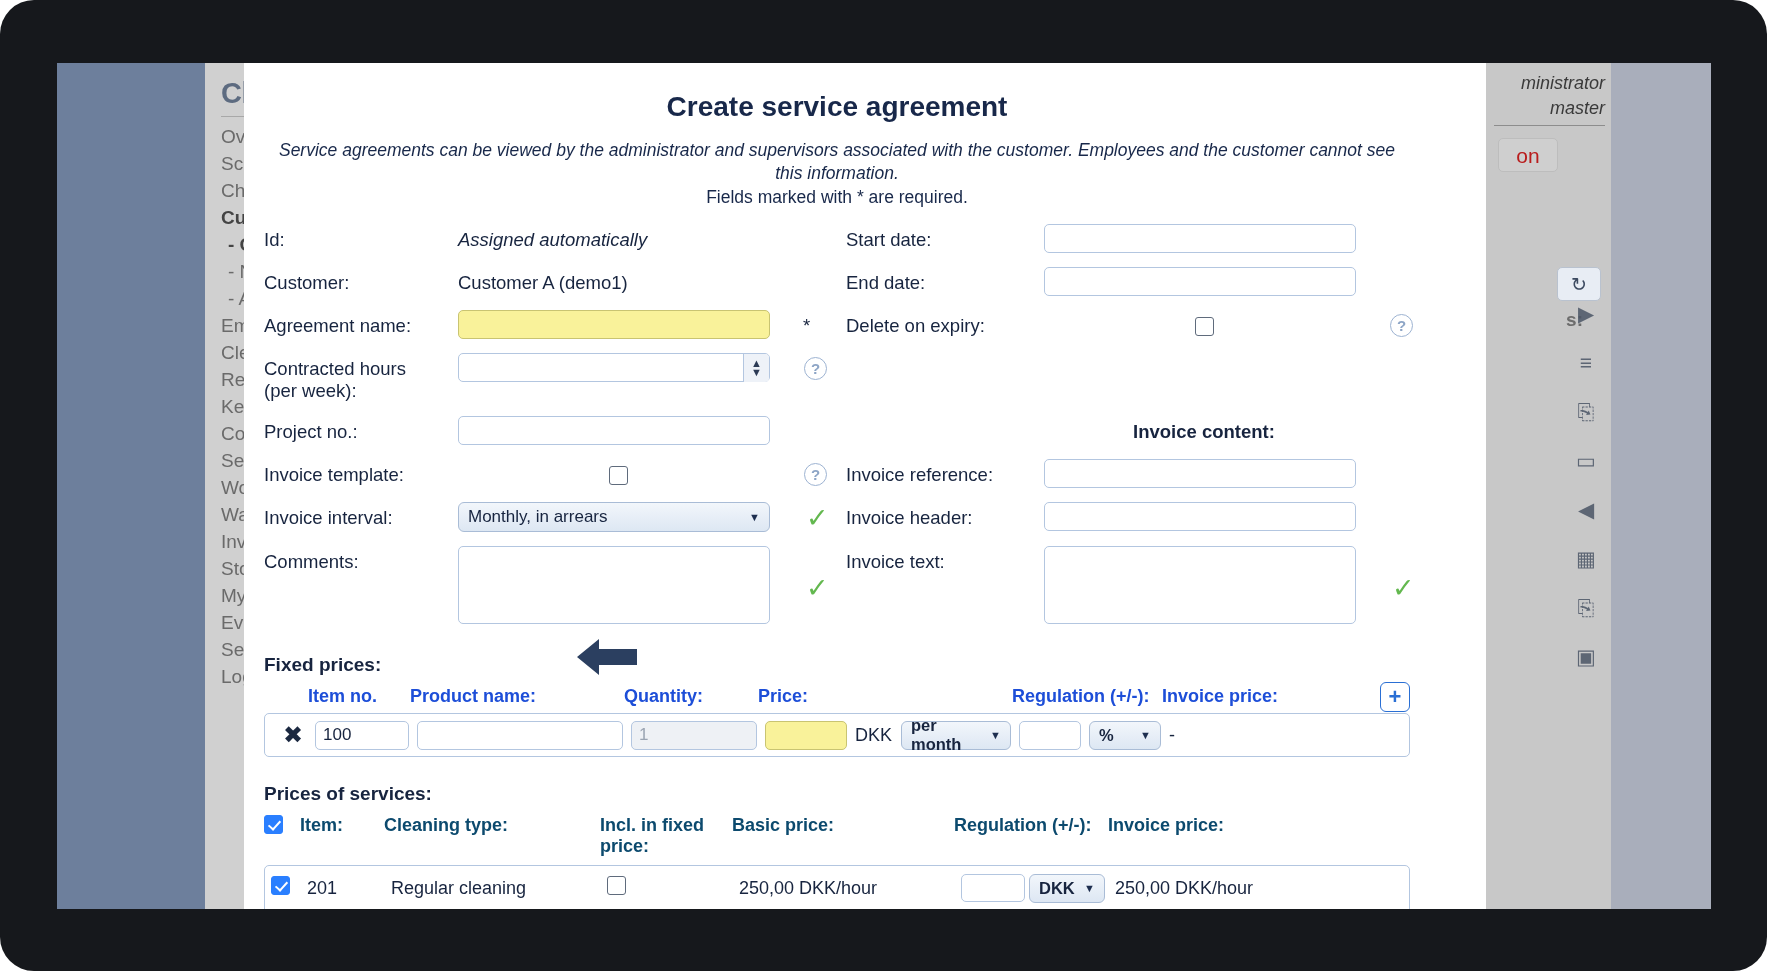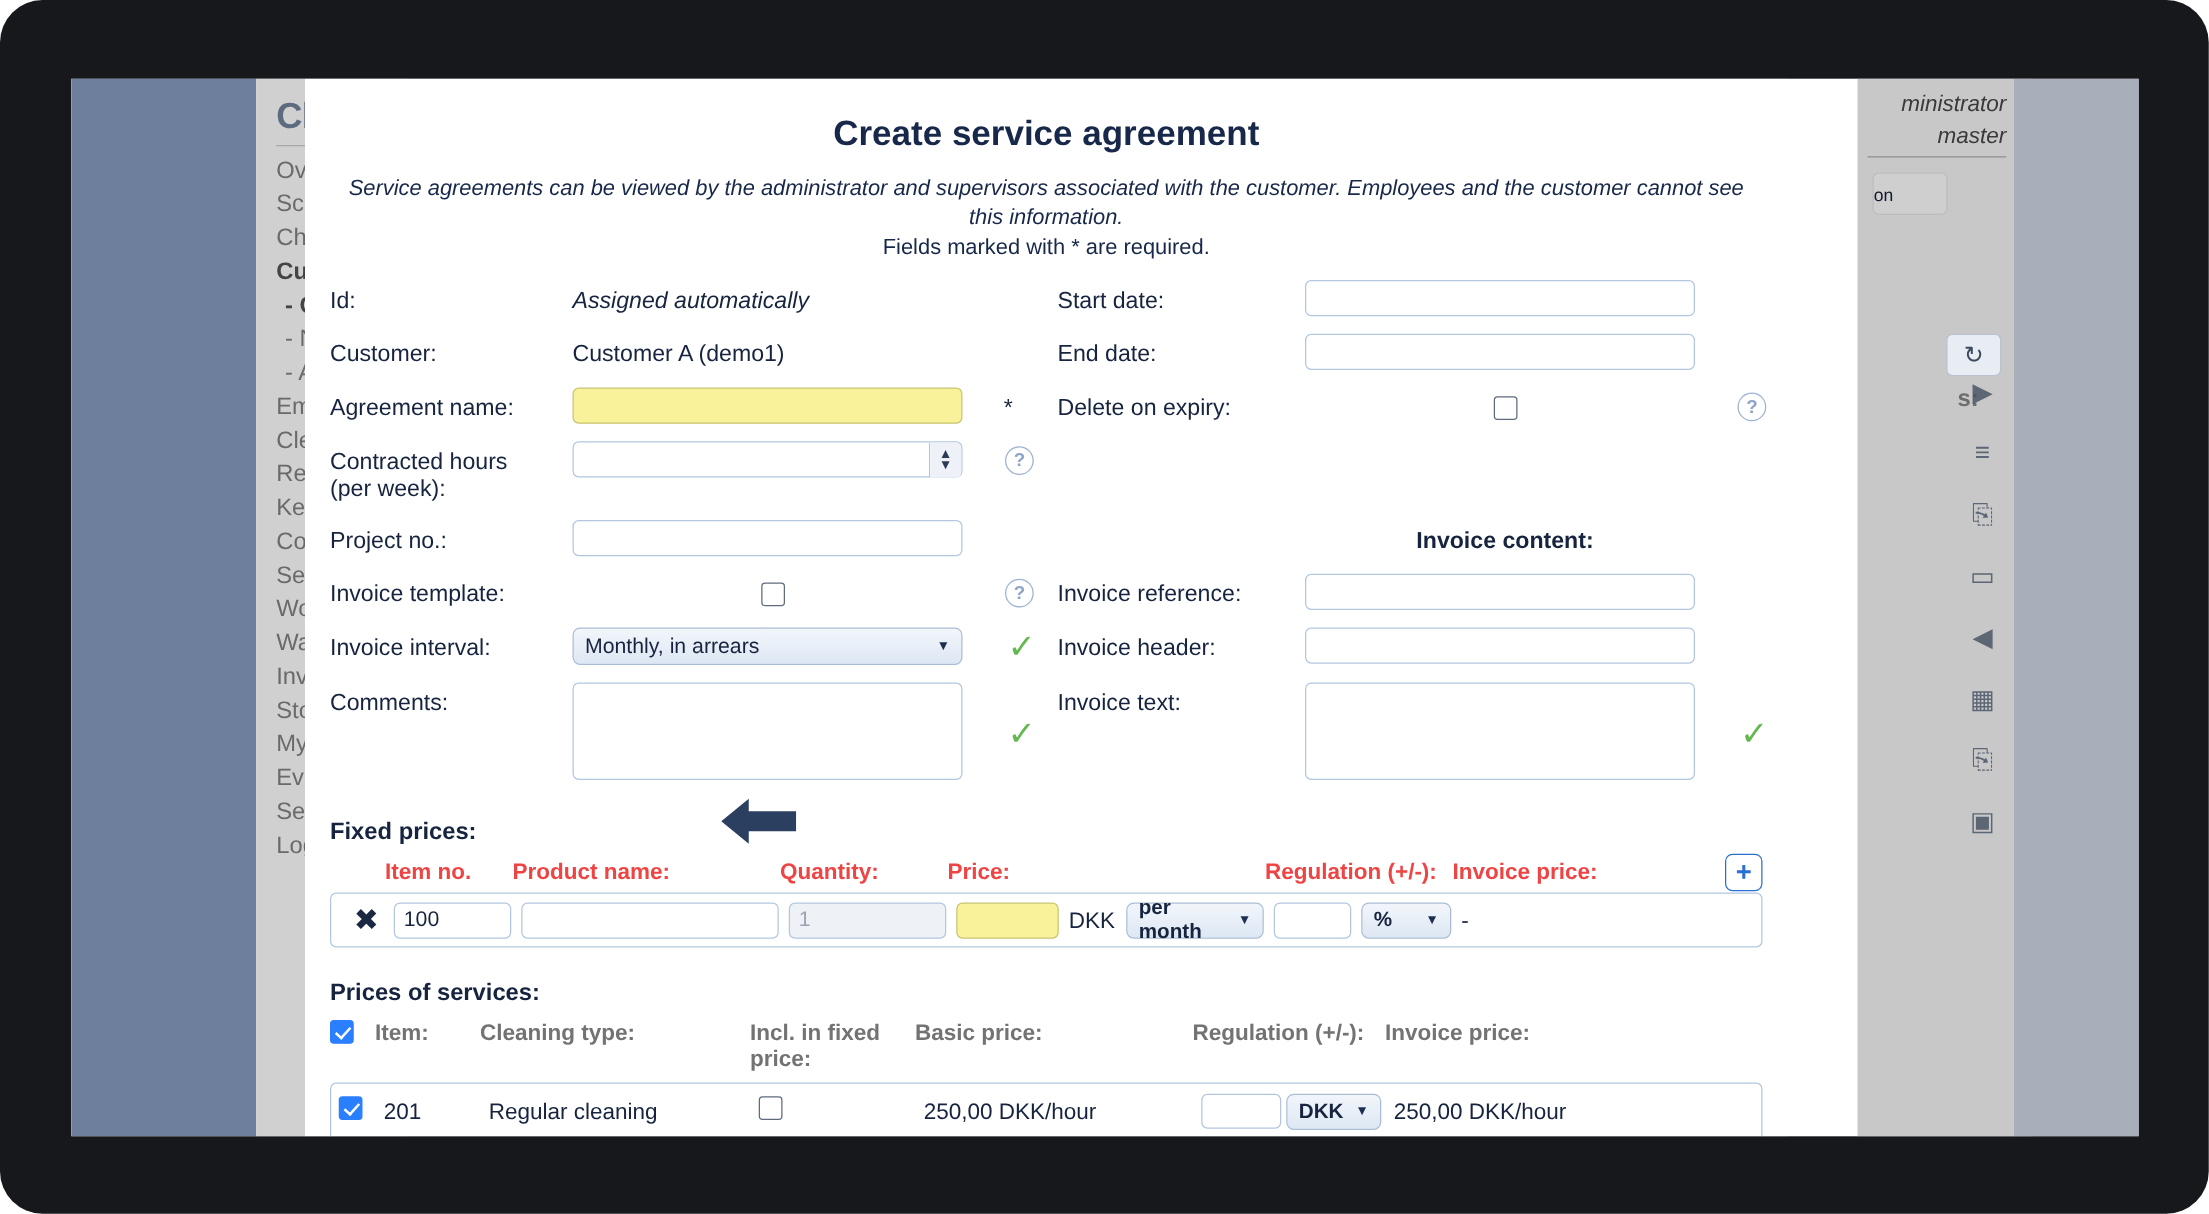--- a/index.html
+++ b/index.html
@@ -86,24 +86,24 @@
   #bg-user-block .user-rule {
     border-bottom: 1px solid #8d8d8d;
     margin: 4px 0 12px 4px;
   }
   #bg-user-block .ghost-btn {
     margin-left: 8px;
     width: 60px; height: 34px;
     border: 1px solid #bdbdbd;
     border-radius: 5px;
     background: #cfcfcf;
-    color: #0f172a;
-    font-size: 14px;
+    color: #b91c1c;
+    font-size: 21px;
     line-height: 34px;
-    text-align: left;
+    text-align: center;
     overflow: hidden;
   }
   #bg-toolstrip {
     position: absolute;
     right: 100px; top: 236px;
     width: 50px;
     display: flex; flex-direction: column; align-items: center;
     gap: 19px;
   }
   #bg-toolstrip .tool-ico {
@@ -281,21 +281,21 @@
     color: #17243f;
     margin: 26px 0 10px 0;
   }
 
   
   .fp-head, .fp-row {
     display: grid;
     grid-template-columns: 44px 102px 214px 134px 90px 46px 118px 70px 80px 186px;
     align-items: center;
   }
-  .fp-head { font-size: 18px; font-weight: bold; color: #ef4444; padding-bottom: 6px; }
+  .fp-head { font-size: 18px; font-weight: bold; color: #1d4ed8; padding-bottom: 6px; }
   .fp-row {
     border: 1px solid #b3c6e0;
     border-radius: 5px;
     height: 44px;
     padding: 0 6px;
   }
   .xbtn {
     font-size: 24px; font-weight: bold; color: #1b2840;
     text-align: center; line-height: 1;
     font-family: "DejaVu Sans", sans-serif;
@@ -326,21 +326,21 @@
     pointer-events: none;
   }
 
   
   .sv-head, .sv-row {
     display: grid;
     grid-template-columns: 36px 84px 216px 132px 222px 68px 86px 250px;
     align-items: center;
   }
   .sv-head {
-    font-size: 18px; font-weight: bold; color: #737373;
+    font-size: 18px; font-weight: bold; color: #0c4a6e;
     padding-bottom: 8px; align-items: start;
   }
   .sv-head > div { line-height: 21px; }
   .sv-table {
     border: 1px solid #b3c6e0;
     border-radius: 5px;
     padding: 4px 6px 0 6px;
   }
   .sv-row { height: 36px; font-size: 18px; color: #17243f; }
   .sv-row input.tb { height: 28px; width: 64px; }

